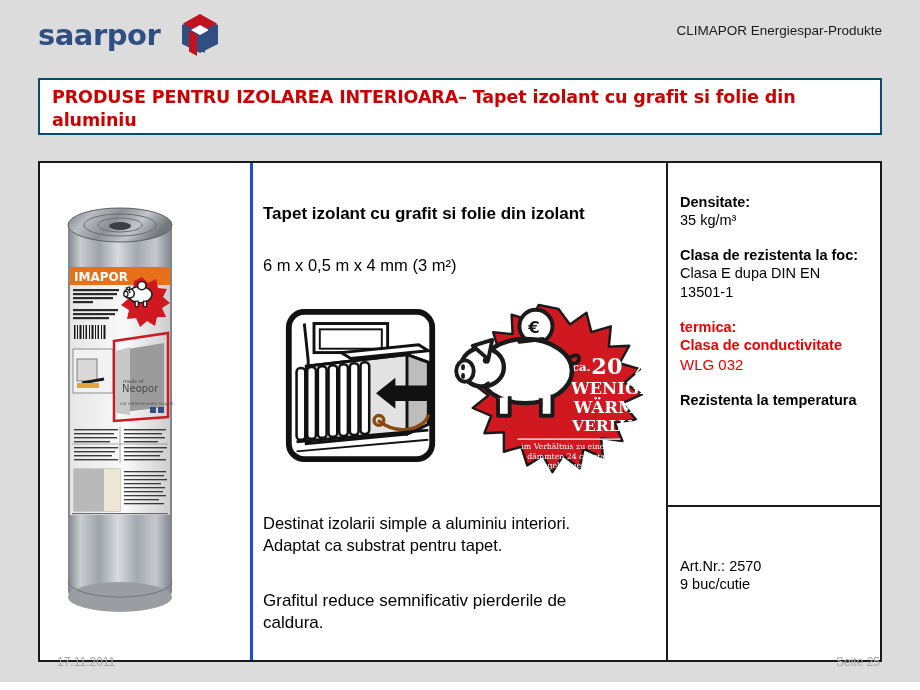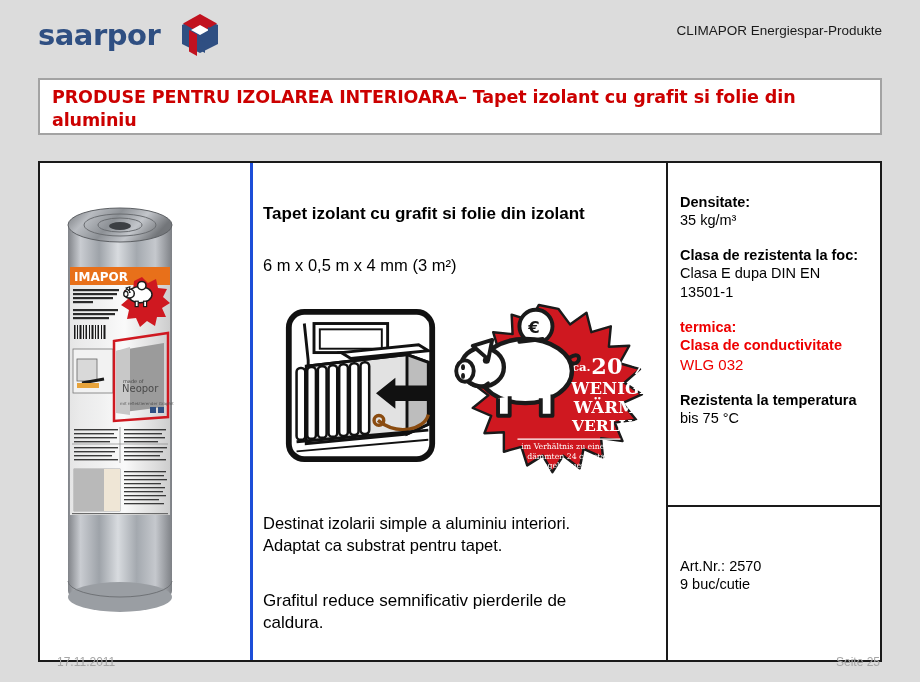--- a/index.html
+++ b/index.html
@@ -66,21 +66,21 @@
   }
 
   
   .title-band {
     position: absolute;
     left: 38px;
     top: 78px;
     width: 844px;
     height: 57px;
     background: #ffffff;
-    border: 2px solid #a3a3a3;
+    border: 2px solid #0c4a6e;
     box-sizing: border-box;
     padding: 6px 10px 0 12px;
   }
   .title-text {
     font-family: "DejaVu Sans", sans-serif;
     font-size: 17.5px;
     font-weight: bold;
     color: #cc0000;
     line-height: 1.32;
     letter-spacing: -0.1px;
@@ -530,21 +530,20 @@
 
         <div class="spec-gap"></div>
 
         <div class="spec-label red">termica:</div>
         <div class="spec-label red">Clasa de conductivitate</div>
         <div class="spec-big-red">WLG 032</div>
 
         <div class="spec-gap"></div>
 
         <div class="spec-label">Rezistenta la temperatura</div>
-        <div class="spec-value">bis 75 °C</div>
       </div>
 
       <div class="specs-bottom">
         <div class="spec-value">Art.Nr.: 2570</div>
         <div class="spec-value">9 buc/cutie</div>
       </div>
     </div>
   </div>
 
   <div class="footer-date">17.11.2011</div>

